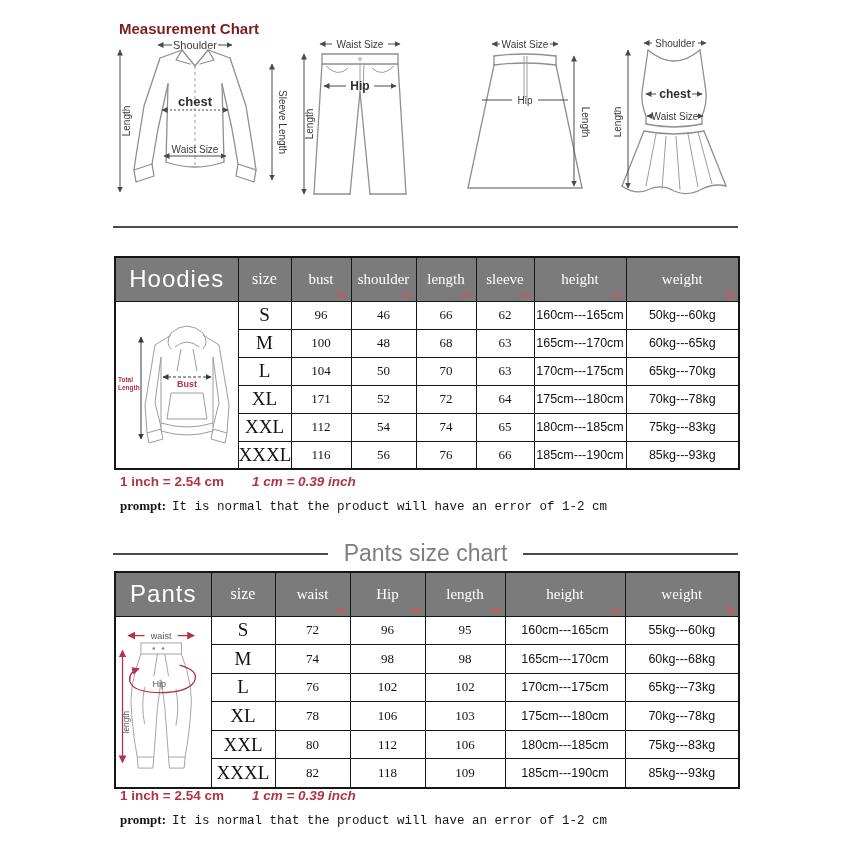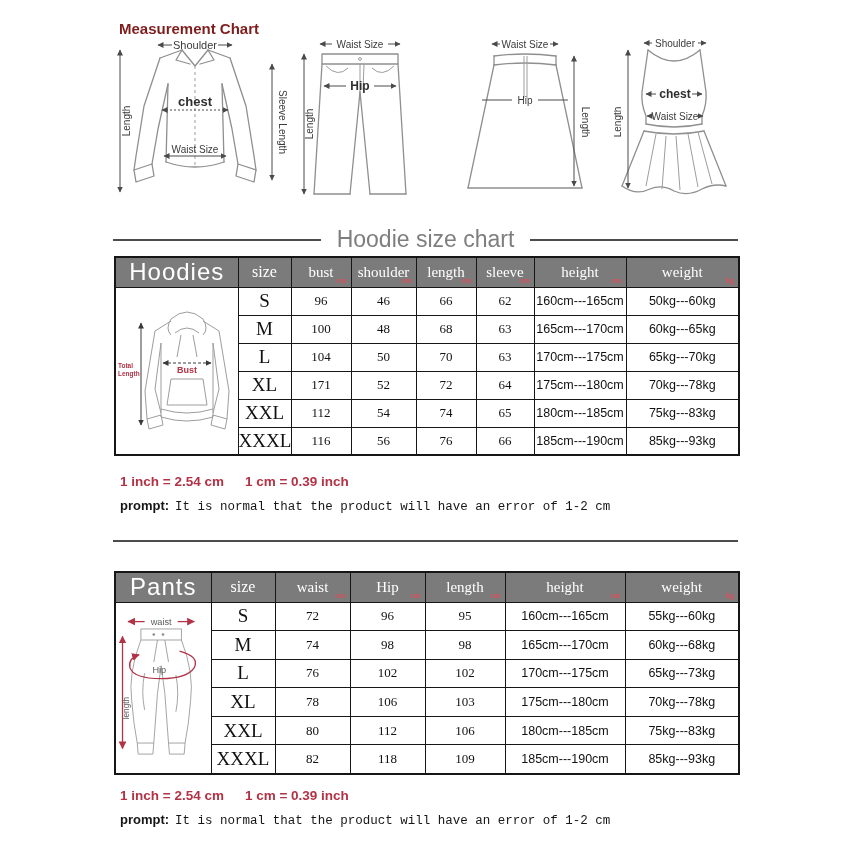--- a/index.html
+++ b/index.html
@@ -49,51 +49,51 @@
     position: absolute; left: 114px; width: 624px;
     border-collapse: collapse; table-layout: fixed;
     border: 2px solid #161616;
   }
   #hoodie-table { top: 256px; }
   #pants-table  { top: 571px; }
   .size-table th, .size-table td {
     border: 1px solid #161616; padding: 0; text-align: center; vertical-align: middle;
   }
   .size-table th.h {
-    background: #7b7b7b; color: #ffffff; height: 30px;
+    background: #7b7b7b; color: #ffffff; height: 44px;
     font-weight: normal; position: relative;
   }
   th.product-h { font-size: 24px; letter-spacing: 1px; }
   th.size-h    { font-size: 16px; font-family: "Liberation Serif", serif; }
   th.col-h     { font-size: 15px; font-family: "Liberation Serif", serif; }
   th.h .unit {
     position: absolute; right: 4px; bottom: 2px;
     font-size: 8px; color: #d4525c; font-weight: bold; margin-top: 24px;
   }
   .size-table tr.r { height: 28px; }
   td.size-c  { font-size: 19px; font-family: "Liberation Serif", serif; color: #111; }
   td.num-c   { font-size: 13px; font-family: Liberation Serif, serif; color: #111; }
   td.range-c { font-size: 12.5px; font-family: "Liberation Sans", sans-serif; color: #111; }
   td.img-c   { background: #fff; }
 
   .notes-red {
     position: absolute; left: 120px;
     color: #b23246; font-size: 13.5px; font-weight: bold;
   }
-  .notes-red .n2 { margin-left: 21px; }
+  .notes-red .n2 { margin-left: 28px; font-style: italic; }
   #hoodie-note-red { top: 474px; }
   #pants-note-red  { top: 788px; }
 
   .notes-prompt {
     position: absolute; left: 120px;
     font-size: 12.5px; color: #161616;
     font-family: "Liberation Mono", monospace;
   }
   .notes-prompt .plabel {
-    font-family: Liberation Sans, sans-serif; font-weight: bold; font-size: 13px;
+    font-family: Liberation Serif, serif; font-weight: bold; font-size: 13px;
     margin-right: 6px;
     margin-top: 45px;
   }
   #hoodie-note-prompt { top: 498px; }
   #pants-note-prompt  { top: 812px; }
 </style>
 </head>
 <body>
 
 <div class="measure-title">Measurement Chart</div>
@@ -227,21 +227,20 @@
   <line class="dim" x1="33" y1="82" x2="37" y2="82" marker-start="url(#ad)"></line>
   <line class="dim" x1="85" y1="82" x2="89" y2="82" marker-end="url(#ad)"></line>
   <text class="lbl-s" x="61" y="86" text-anchor="middle">Waist Size</text>
 
   <line class="dim" x1="14" y1="16" x2="14" y2="154" marker-start="url(#ad)" marker-end="url(#ad)"></line>
   <text class="lbl-s" transform="rotate(-90 7 88)" x="7" y="88" text-anchor="middle">Length</text>
 </svg>
 
 <div class="section-title" id="hoodie-title">
   <div class="rule"></div>
-  <div class="txt">Hoodie size chart</div>
   <div class="rule"></div>
 </div>
 
 <table class="size-table" id="hoodie-table">
   <colgroup>
     <col style="width:123px">
       <col style="width:53px">
       <col style="width:60px">
       <col style="width:65px">
     <col style="width:60px">
@@ -347,20 +346,21 @@
 
 <div class="notes-red" id="hoodie-note-red">
   <span>1 inch = 2.54 cm</span><span class="n2">1 cm = 0.39 inch</span>
 </div>
 <div class="notes-prompt" id="hoodie-note-prompt">
   <span class="plabel">prompt:</span><span>It is normal that the product will have an error of 1-2 cm</span>
 </div>
 
 <div class="section-title" id="pants-title">
   <div class="rule"></div>
+  <div class="txt">Pants size chart</div>
   <div class="rule"></div>
 </div>
 
 <table class="size-table" id="pants-table">
   <colgroup>
     <col style="width:96px">
       <col style="width:64px">
       <col style="width:75px">
       <col style="width:75px">
     <col style="width:80px">

